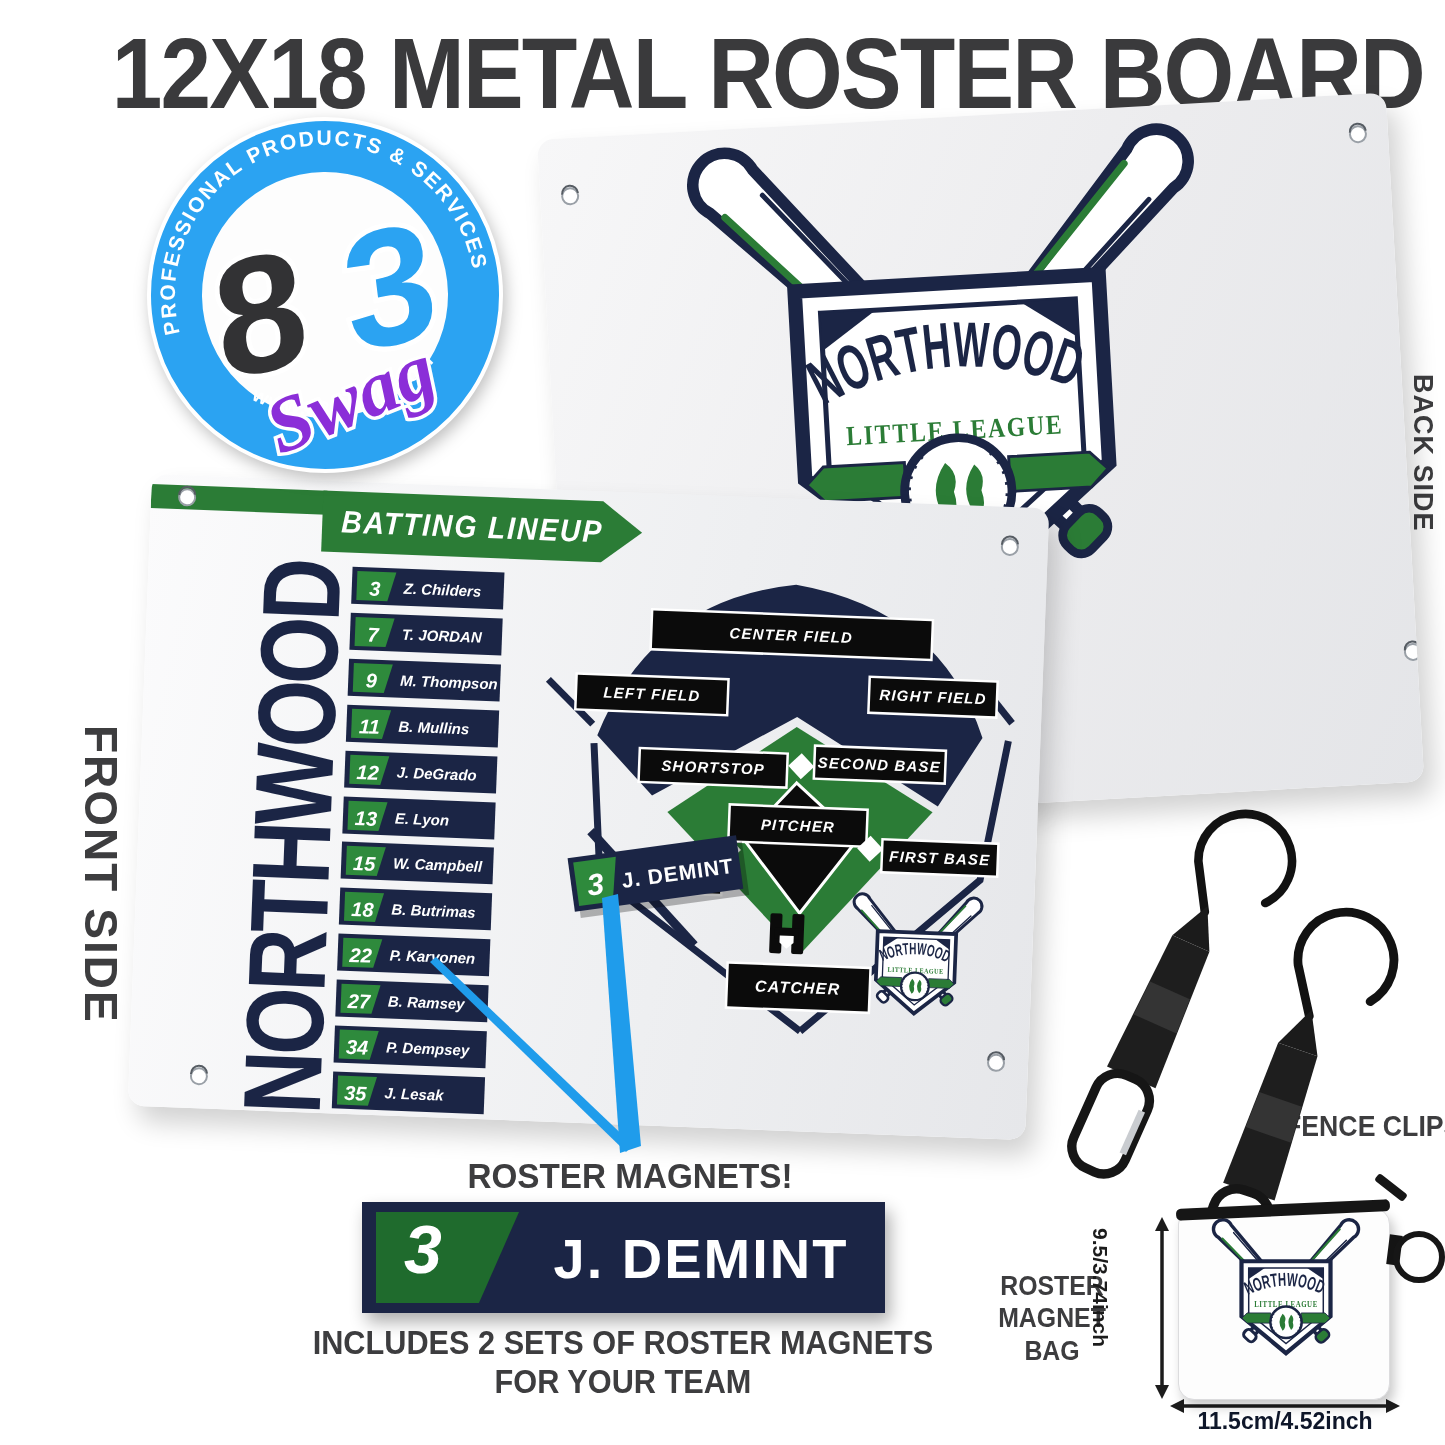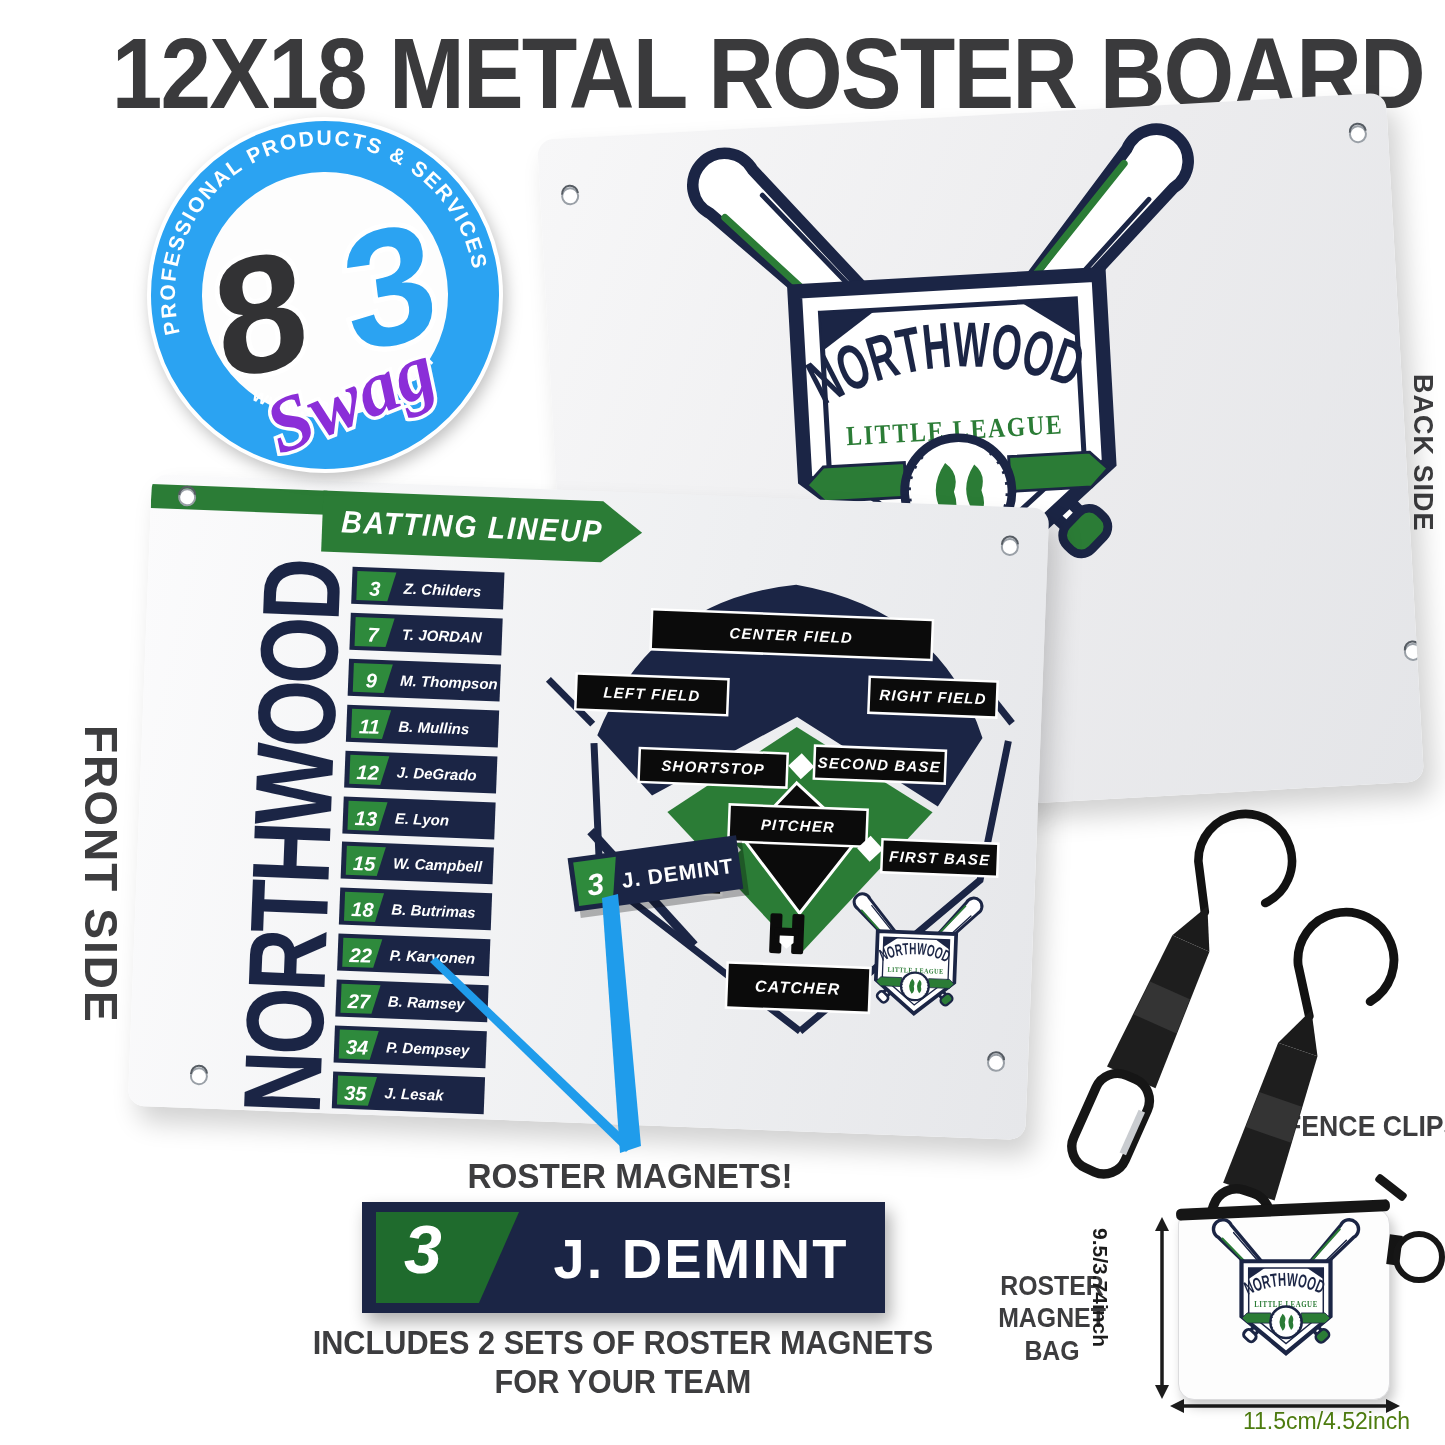--- a/index.html
+++ b/index.html
@@ -41,21 +41,21 @@
   #bag .zip{position:absolute;left:-3px;top:-5px;width:214px;height:12px;background:#161616;
             border-radius:5px;transform:rotate(-2.6deg);}
   #bag .pull{position:absolute;right:-20px;top:-26px;width:36px;height:9px;background:#161616;
              border-radius:3px;transform:rotate(38deg);}
   #bag .loop{position:absolute;right:-12px;top:26px;width:13px;height:30px;background:#141414;
              transform:rotate(7deg);}
   #bag .ring{position:absolute;right:-56px;top:22px;width:40px;height:40px;border:6px solid #161616;
              border-radius:50%;background:transparent;}
   .bag-label{left:932px;top:1270px;width:160px;text-align:center;font-size:27px;line-height:1.2;transform:scaleX(.92);}
   .dim-v{left:1146px;top:1230px;width:170px;font-size:21px;font-weight:700;color:#1c1c1c;}
-  .dim-h{left:1120px;top:1408px;width:250px;text-align:right;font-size:23px;font-weight:400;color:#4d7c0f;}
+  .dim-h{left:1120px;top:1408px;width:250px;text-align:center;font-size:23px;font-weight:700;color:#0f172a;}
 
   .clips-label{left:1238px;top:1110px;width:175px;font-size:29px;transform:scaleX(.92);}
 </style>
 </head>
 <body>
 
 <svg width="0" height="0" style="position:absolute" aria-hidden="true">
   <defs>
     <symbol id="nw-logo" viewBox="0 0 400 420" overflow="visible">
 

